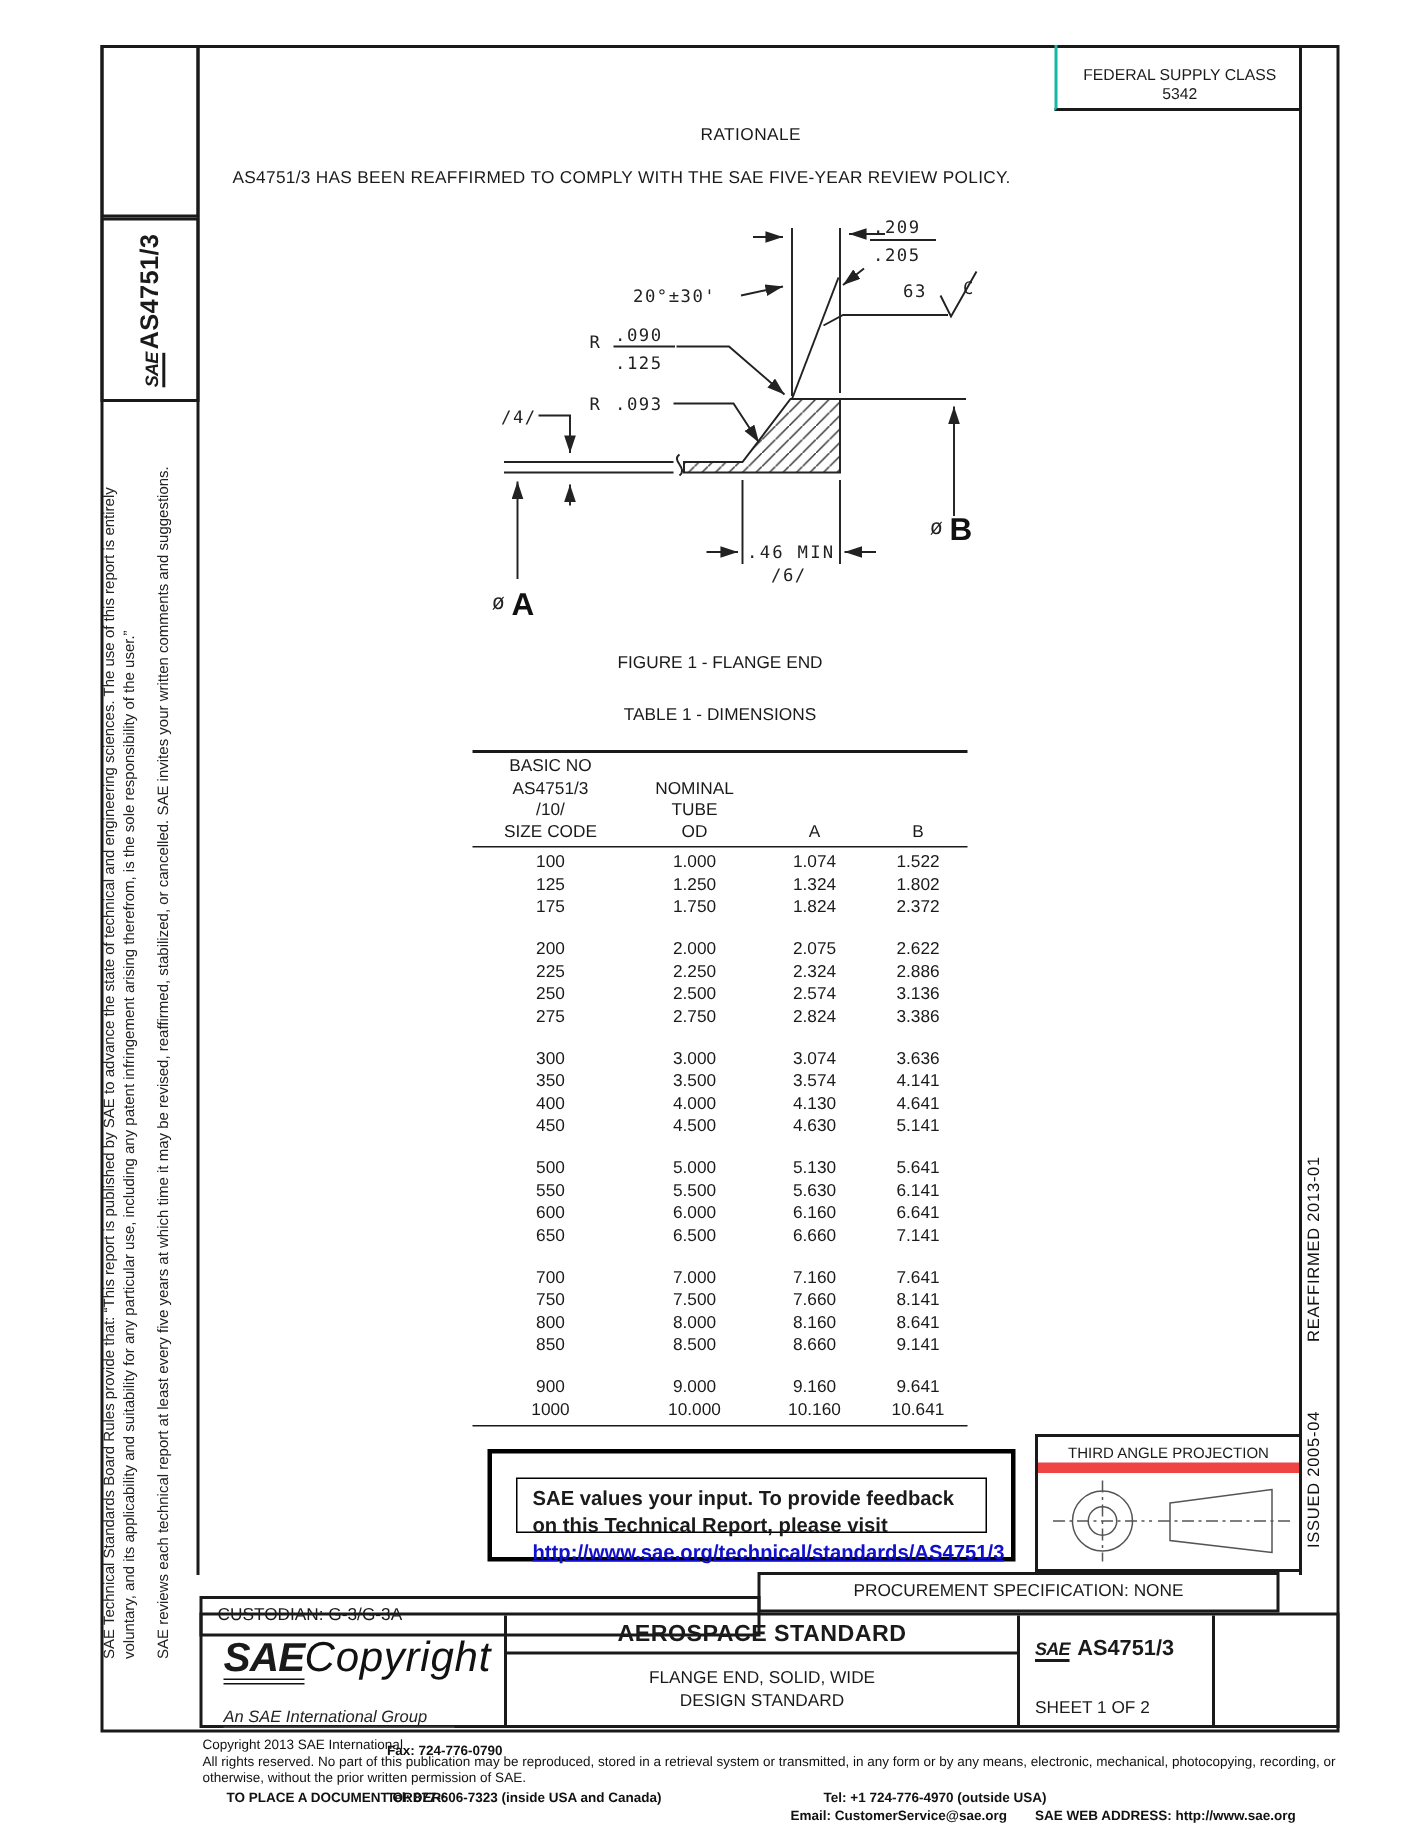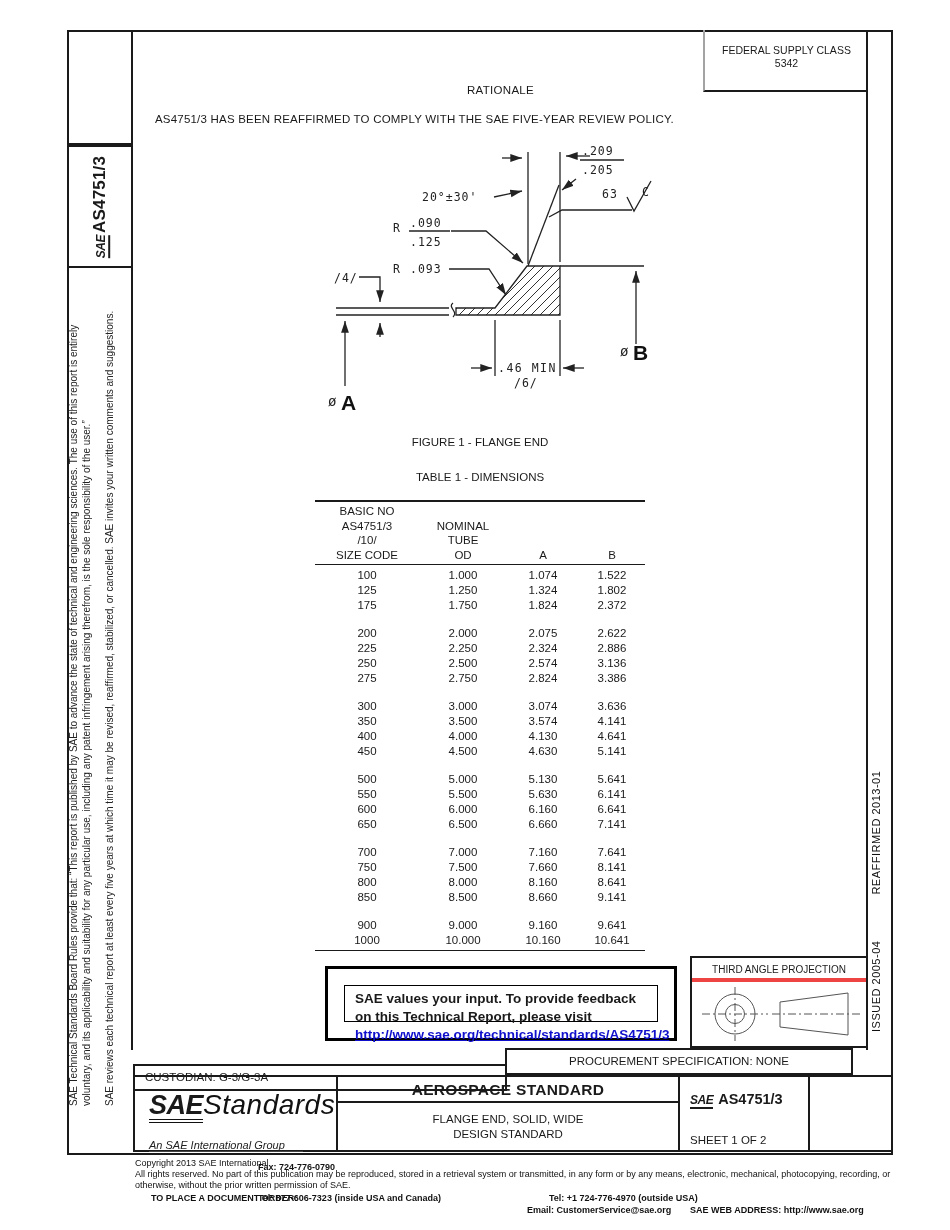--- a/index.html
+++ b/index.html
@@ -23,21 +23,21 @@
   #sidebar-doc-id { font-weight:bold; font-size:17px; letter-spacing:0.2px; }
 
   .vtext { position:absolute; white-space:nowrap; transform-origin:0 0; transform:rotate(-90deg); font-size:10px; color:#222; }
   #legal-1a { left:68px; top:1106px; }
   #legal-1b { left:81px; top:1106px; }
   #legal-2  { left:104px; top:1106px; }
   #issued-text { left:870px; top:1032px; font-size:11px; letter-spacing:0.5px; color:#111; }
   #issued-text .gap { display:inline-block; width:46px; }
 
   
-  #fsc-box { left:703px; top:30px; width:165px; height:62px; border-left:2px solid #a3a3a3; border-bottom:2px solid #1a1a1a; text-align:center; padding-top:14px; font-size:10.5px; line-height:13px; }
+  #fsc-box { left:703px; top:30px; width:165px; height:44px; border-left:2px solid #14b8a6; border-bottom:2px solid #1a1a1a; text-align:center; padding-top:14px; font-size:10.5px; line-height:13px; }
 
   #rationale-title { left:133px; top:84px; width:735px; text-align:center; font-size:11.5px; letter-spacing:0.3px; }
   #reaffirm-text { left:155px; top:113px; font-size:11.5px; letter-spacing:0.2px; }
 
   
   #figure-svg { left:310px; top:140px; }
   .draw-txt { font-family:"DejaVu Sans Mono", monospace; font-size:11.5px; fill:#222; letter-spacing:1px; }
   .draw-big { font-family:"Liberation Sans", sans-serif; font-weight:bold; font-size:21px; fill:#111; }
   .draw-phi { font-family:"DejaVu Sans Mono", monospace; font-size:14px; fill:#222; }
 
@@ -55,21 +55,21 @@
   .tgap { height:13px; }
   #tbody-wrap { padding:3px 0 2px 0; }
 
   
   #feedback-box { left:325px; top:966px; width:352px; height:75px; border:3px solid #000; padding:16px; }
   #feedback-inner { border:1.5px solid #000; width:100%; height:100%; padding:4px 10px; font-size:13.5px; font-weight:bold; line-height:18px; }
   #feedback-link { color:#1010cc; text-decoration:underline; }
 
   
   #proj-box { left:690px; top:956px; width:178px; height:92px; border:2px solid #1a1a1a; }
-  #proj-title { border-bottom:4px solid #ef4444; height:24px; text-align:center; font-size:10px; padding-top:6px; }
+  #proj-title { border-bottom:7px solid #ef4444; height:24px; text-align:center; font-size:10px; padding-top:6px; }
 
   
   #custodian-cell { left:133px; top:1048px; width:374px; height:27px; border:2px solid #1a1a1a; font-size:11.5px; padding:5px 0 0 10px;margin-top:16px; }
   #procurement-cell { left:505px; top:1048px; width:348px; height:27px; border:2px solid #1a1a1a; font-size:11.5px; text-align:center; padding-top:5px; }
 
   
   #title-block { left:133px; top:1075px; width:760px; height:77px; border:2px solid #1a1a1a; }
   .tb-cell { position:absolute; top:0; height:73px; border-right:2px solid #1a1a1a; }
   #tb-logo { left:0; width:203px; padding:12px 0 0 14px; }
   #tb-center { left:203px; width:342px; }
@@ -379,21 +379,21 @@
     <span>CUSTODIAN: G-3/G-3A</span>
   </div>
   <div class="abs" id="procurement-cell">
     <span>PROCUREMENT SPECIFICATION: NONE</span>
   </div>
 
   <div class="abs" id="title-block">
     <div class="tb-cell" id="tb-logo">
       <div class="logo-row">
         <span class="sae-glyph">SAE</span>
-        <span id="tb-logo-name">Standards</span>
+        <span id="tb-logo-name">Copyright</span>
       </div>
       <div id="tb-tagline">An SAE International Group</div>
     </div>
     <div class="tb-cell" id="tb-center">
       <div id="tb-doc-type">AEROSPACE STANDARD</div>
       <div id="tb-doc-title">FLANGE END, SOLID, WIDE
 DESIGN STANDARD</div>
     </div>
     <div class="tb-cell" id="tb-right">
       <div id="tb-docnum-row">

